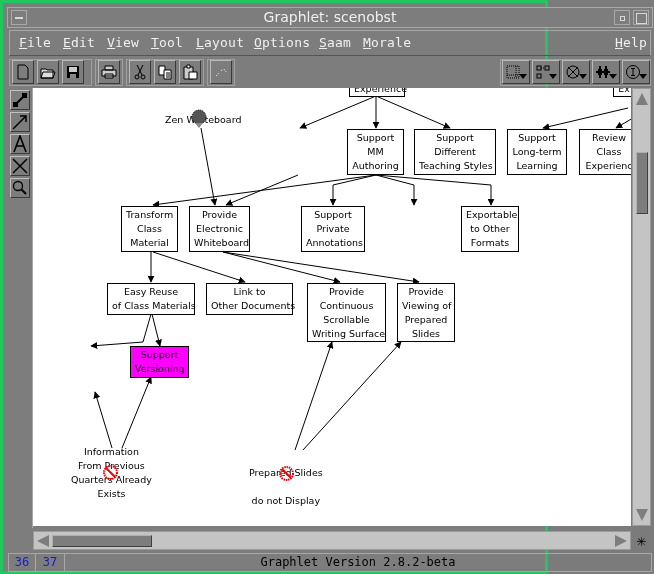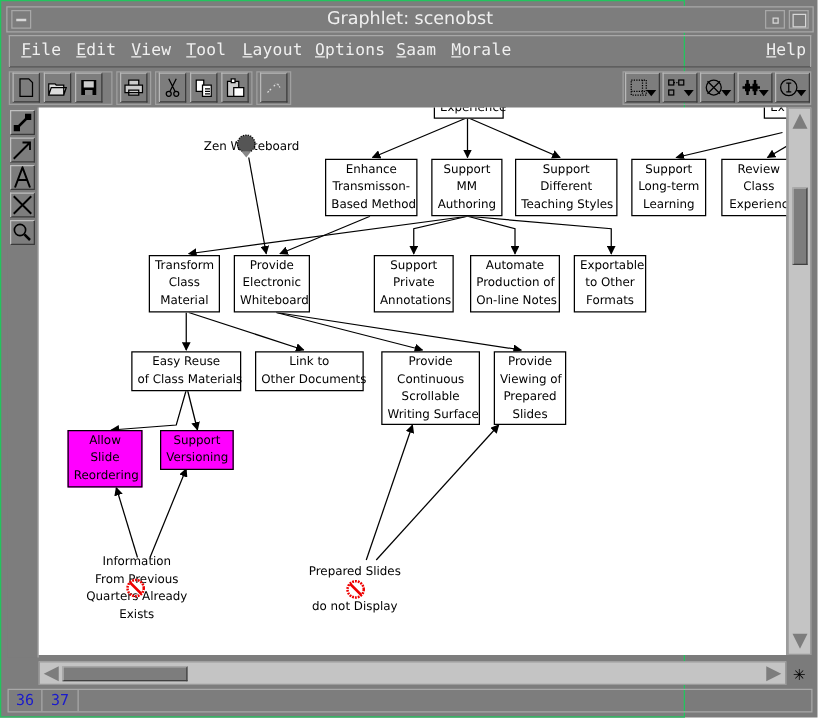--- a/index.html
+++ b/index.html
@@ -1,19 +1,19 @@
 <!DOCTYPE html>
 <html><head>
 <meta charset="utf-8">
 <style>
   html, body { margin:0; padding:0; }
   body { width:654px; height:574px; background:#7b7b7b; position:relative; overflow:hidden;
          font-family:"DejaVu Sans Mono", monospace; }
   .win { position:absolute; left:0; top:0; width:548px; height:574px; background:#7d7d7d;
-         box-sizing:border-box; border:1px solid #22c55e; }
+         box-sizing:border-box; border:3px solid #22c55e; }
   
   .titlebar { position:absolute; left:4px; top:4px; width:646px; height:21px; background:#7d7d7d;
               border:1px solid #a8a8a8; box-sizing:border-box; }
   .titlebar .title { position:absolute; left:0; right:0; top:1px; text-align:center; color:#f0f0f0;
                      font-family:"DejaVu Sans", sans-serif; font-size:14px; }
   .tb-btn { position:absolute; top:2px; width:16px; height:15px; border:1px solid #a8a8a8; box-sizing:border-box; }
   .tb-menu { left:3px; }
   .tb-menu::after { content:""; position:absolute; left:3px; top:6px; width:8px; height:2px; background:#d8d8d8; }
   .tb-min { right:22px; }
   .tb-min::after { content:""; position:absolute; left:5px; top:5px; width:3px; height:3px; border:1px solid #d8d8d8; }
@@ -268,25 +268,20 @@
       <line x1="270" y1="362" x2="368" y2="254" stroke="#000" marker-end="url(#ah)"></line>
     </svg>
 
     <div class="node" style="left:316px;top:-6px;width:56px;height:15px;line-height:11px;padding-top:0">
         <div>Experience</div>
       </div>
     <div class="node" style="left:580px;top:-6px;width:22px;height:15px;line-height:11px;padding-top:0">
         <div>Ex</div>
       </div>
 
-    <div class="node" style="left:229px;top:41px;width:74px;height:46px">
-      <div>Enhance</div>
-        <div>Transmisson-</div>
-        <div>Based Method</div>
-    </div>
     <div class="node" style="left:314px;top:41px;width:57px;height:46px">
       <div>Support</div>
         <div>MM</div>
         <div>Authoring</div>
     </div>
     <div class="node" style="left:381px;top:41px;width:82px;height:46px">
       <div>Support</div>
         <div>Different</div>
         <div>Teaching Styles</div>
     </div>
@@ -308,25 +303,20 @@
     </div>
     <div class="node" style="left:156px;top:118px;width:61px;height:46px">
       <div>Provide</div>
         <div>Electronic</div>
         <div>Whiteboard</div>
     </div>
     <div class="node" style="left:268px;top:118px;width:64px;height:46px">
       <div>Support</div>
         <div>Private</div>
         <div>Annotations</div>
-    </div>
-    <div class="node" style="left:345px;top:118px;width:72px;height:46px">
-      <div>Automate</div>
-        <div>Production of</div>
-        <div>On-line Notes</div>
     </div>
     <div class="node" style="left:74px;top:195px;width:88px;height:32px">
       <div>Easy Reuse</div>
         <div>of Class Materials</div>
     </div>
 
     <div class="node" style="left:428px;top:118px;width:58px;height:46px">
       <div>Exportable</div>
         <div>to Other</div>
         <div>Formats</div>
@@ -341,25 +331,20 @@
         <div>Scrollable</div>
         <div>Writing Surface</div>
     </div>
     <div class="node" style="left:364px;top:195px;width:58px;height:59px">
       <div>Provide</div>
         <div>Viewing of</div>
         <div>Prepared</div>
         <div>Slides</div>
     </div>
 
-    <div class="node mag" style="left:23px;top:258px;width:60px;height:46px">
-      <div>Allow</div>
-        <div>Slide</div>
-        <div>Reordering</div>
-    </div>
     <div class="node mag" style="left:97px;top:258px;width:59px;height:32px">
       <div>Support</div>
         <div>Versioning</div>
     </div>
 
     <div class="label" style="left:132px;top:25px">
       <span>Zen Whiteboard</span>
     </div>
     <svg style="position:absolute;left:157px;top:21px" width="18" height="20">
       <circle cx="9" cy="8" r="7" fill="#555" stroke="#000" stroke-dasharray="1,1"></circle>
@@ -370,21 +355,21 @@
       <div>Information</div>
       <div>From Previous</div>
       <div>Quarters Already</div>
       <div>Exists</div>
     </div>
     <svg style="position:absolute;left:69px;top:376px" width="17" height="17">
       <circle cx="8.5" cy="8.5" r="6.5" fill="none" stroke="#e00" stroke-width="2" stroke-dasharray="1.5,0.8"></circle>
       <path d="M4 4L13 13" stroke="#e00" stroke-width="2"></path>
     </svg>
 
-    <div class="label" style="left:216px;top:365px">
+    <div class="label" style="left:216px;top:378px">
       <div>Prepared Slides</div>
       <div style="height:14px"></div>
       <div>do not Display</div>
     </div>
     <svg style="position:absolute;left:245px;top:377px" width="17" height="17">
       <circle cx="8.5" cy="8.5" r="6.5" fill="none" stroke="#e00" stroke-width="2" stroke-dasharray="1.5,0.8"></circle>
       <path d="M4 4L13 13" stroke="#e00" stroke-width="2"></path>
     </svg>
   </div>
 
@@ -397,14 +382,15 @@
   <div class="hscroll">
     <div class="harr-l"></div>
     <div class="hthumb"></div>
     <div class="harr-r"></div>
   </div>
   <div class="corner">✳</div>
 
   <div class="statusbar">
     <div class="st-cell" style="left:0;width:26px">36</div>
     <div class="st-cell" style="left:27px;width:28px">37</div>
+    <div class="st-msg">Graphlet Version 2.8.2-beta</div>
   </div>
 </div>
 
 </body></html>

